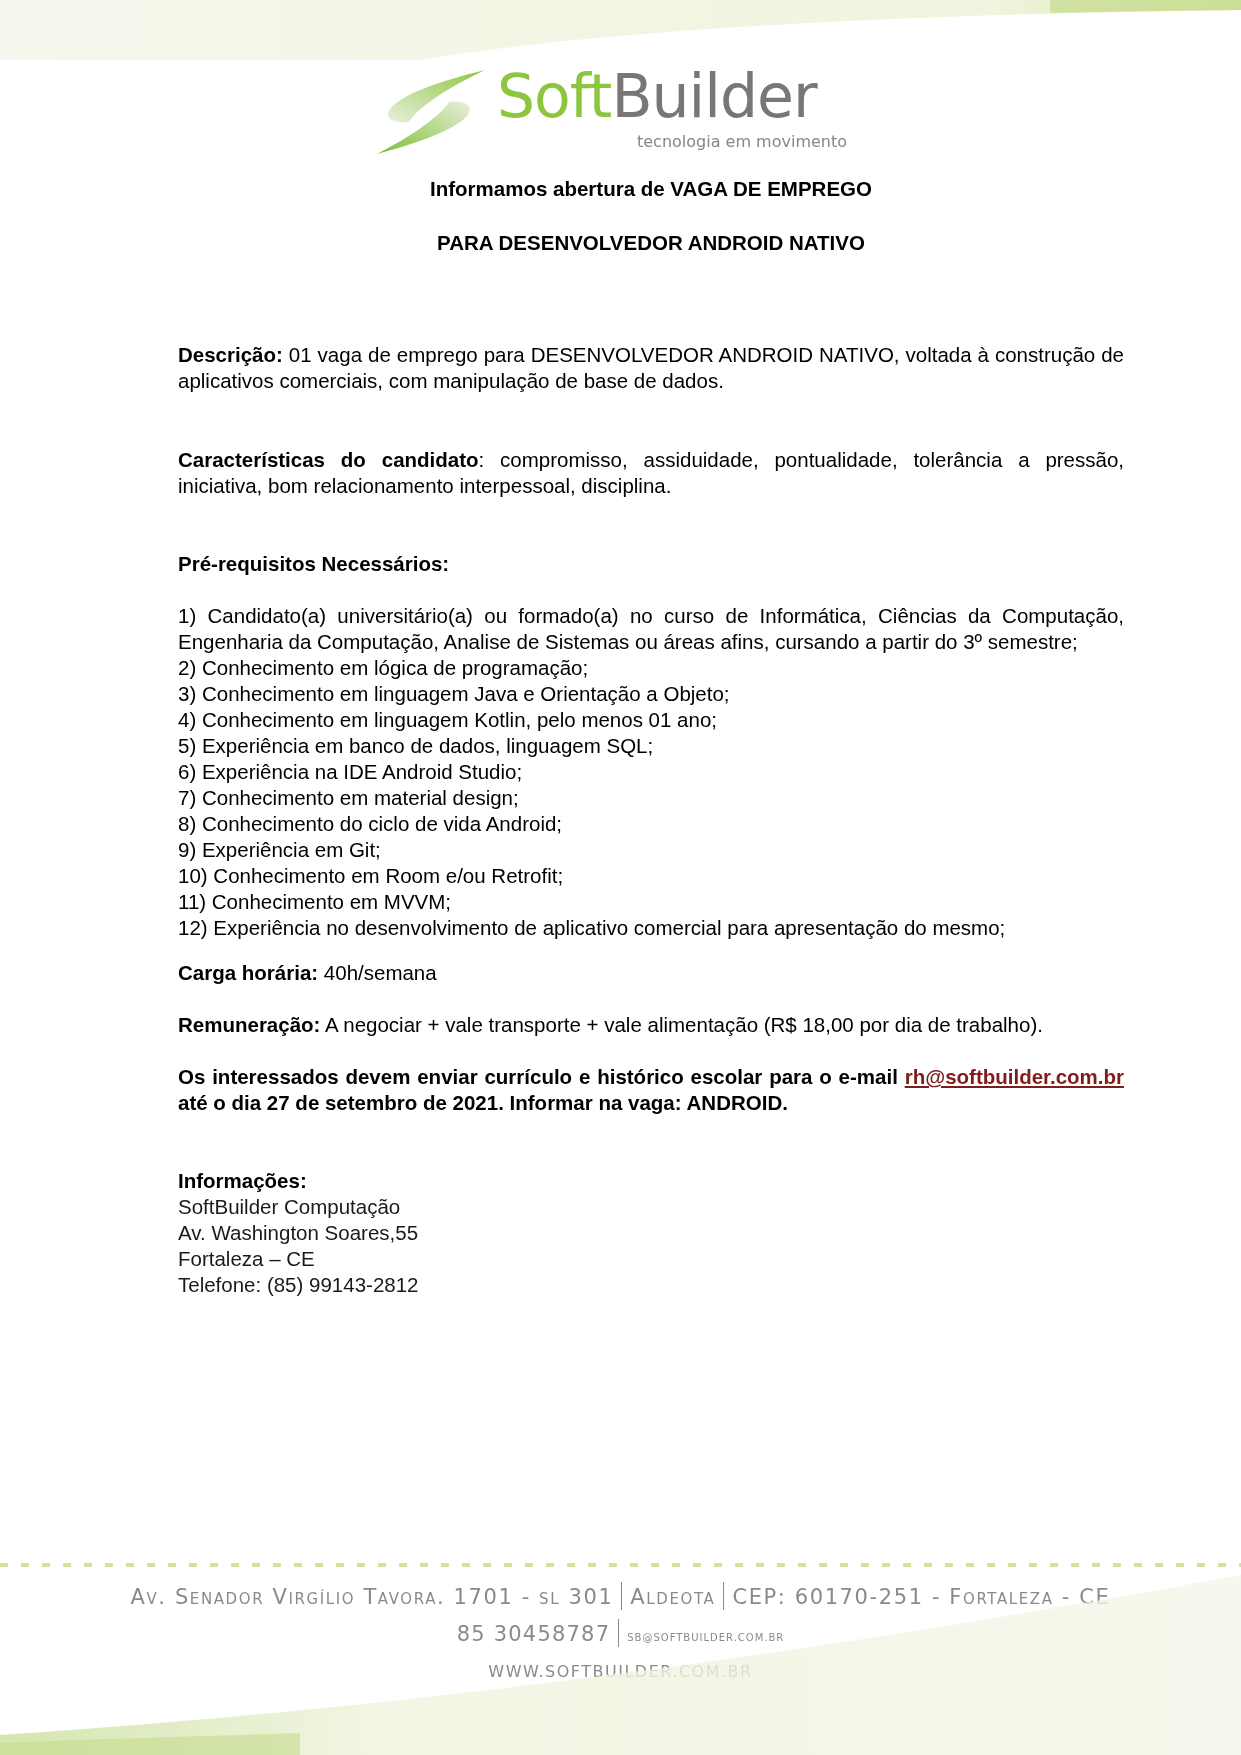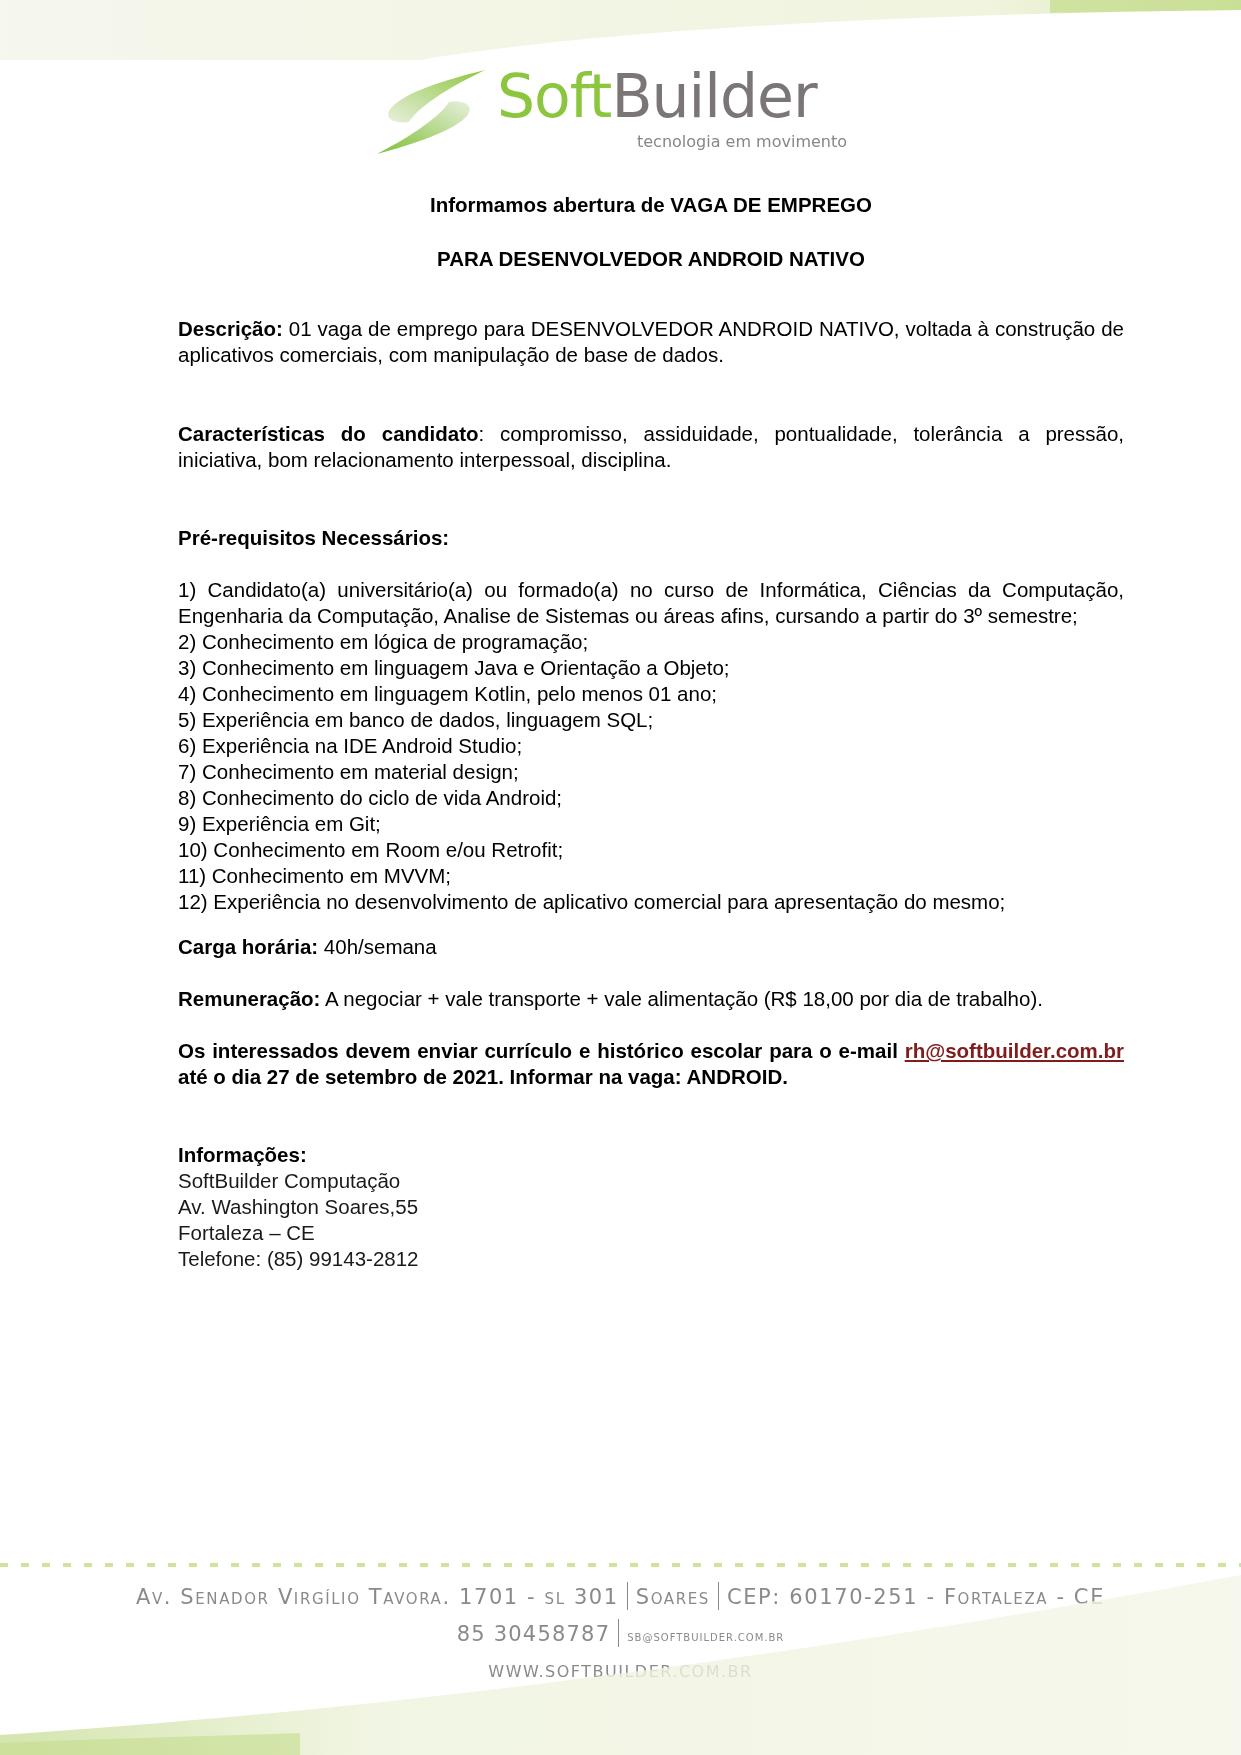--- a/index.html
+++ b/index.html
@@ -17,26 +17,26 @@
                font-size: 60px; letter-spacing: -1px; line-height: 76px; white-space: nowrap; }
   .logo-soft { color: #8cc63f; }
   .logo-builder { color: #7a7576; }
   .logo-tagline { position: absolute; left: 262px; top: 74px; font-family: "DejaVu Sans", sans-serif;
                   font-size: 16px; color: #8a8586; white-space: nowrap; letter-spacing: 0px; }
 
   
   .content { position: absolute; left: 178px; top: 176px; width: 946px;
              font-size: 20.5px; line-height: 26px; }
   .center-title { text-align: center; font-weight: bold; margin: 0; font-size: 20.5px; }
-  .title-1 { margin-top: 16px; }
+  .title-1 { margin-top: 0; }
   .title-2 { margin-top: 28px; }
   p { margin: 0; }
   .justify { text-align: justify; text-align-last: left; }
   .b { font-weight: bold; }
-  .sec-desc { margin-top: 44px; }
+  .sec-desc { margin-top: 86px; }
   .sec-carac { margin-top: 53px; }
   .sec-pre { margin-top: 52px; }
   .sec-list { margin-top: 26px; }
   .list-item { margin: 0; }
   .sec-carga { margin-top: 19px; }
   .sec-rem { margin-top: 26px; }
   .sec-apply { margin-top: 26px; font-weight: bold; }
   .email-link { color: #7f1d1d; text-decoration: underline; font-weight: bold; }
   .sec-info { margin-top: 52px; }
   .info-line { color: #1a1a1a; }
@@ -135,21 +135,21 @@
     <p class="info-line">SoftBuilder Computação</p>
     <p class="info-line">Av. Washington Soares,55</p>
     <p class="info-line">Fortaleza – CE</p>
     <p class="info-line">Telefone: (85) 99143-2812</p>
   </div>
 </div>
 
 <div class="footer-dash"></div>
 
 <div class="footer-line footer-1">
-  <span>Av. Senador Virgílio Tavora. 1701 - sl 301</span><span class="sep"></span><span>Soares</span><span class="sep"></span><span>CEP: 60170-251 - Fortaleza - CE</span>
+  <span>Av. Senador Virgílio Tavora. 1701 - sl 301</span><span class="sep"></span><span>Aldeota</span><span class="sep"></span><span>CEP: 60170-251 - Fortaleza - CE</span>
 </div>
 
 <div class="footer-line footer-2">
   <span>85 30458787</span><span class="sep"></span><span class="small">SB@SOFTBUILDER.COM.BR</span>
 </div>
 
 <div class="footer-line footer-3">WWW.SOFTBUILDER.COM.BR</div>
 
 <svg class="swoosh-bottom" viewBox="0 0 1241 180" preserveAspectRatio="none">
   <defs>

